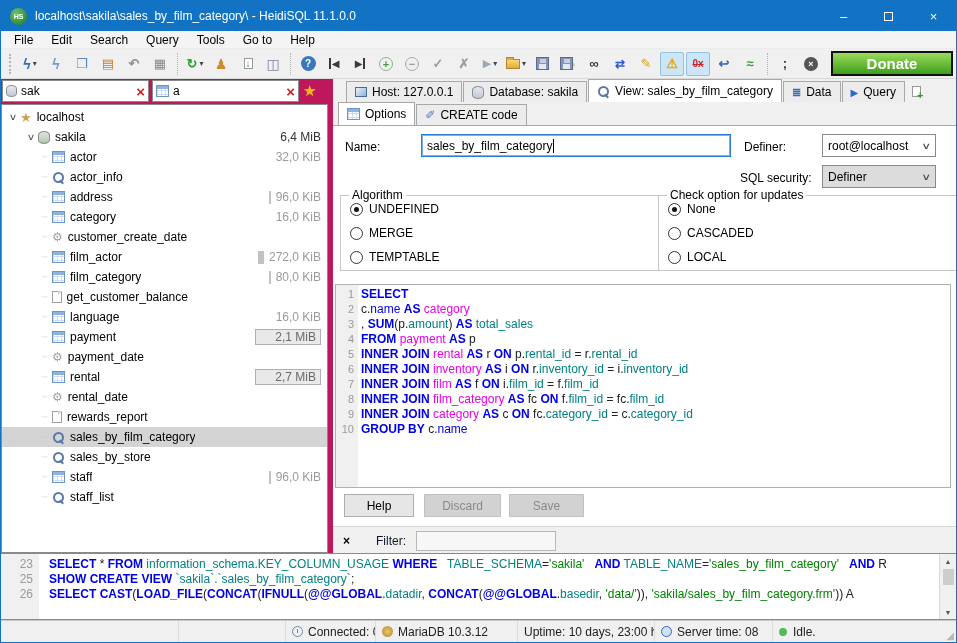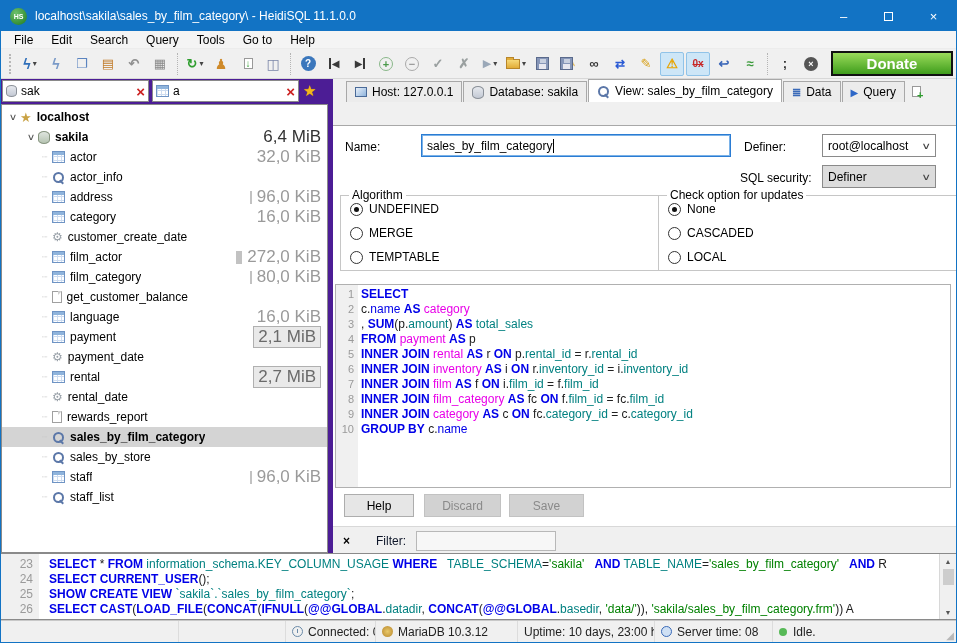--- a/index.html
+++ b/index.html
@@ -27,35 +27,35 @@
   .g-circ{display:inline-flex;width:14px;height:14px;border-radius:50%;border:1px solid #aaa;align-items:center;justify-content:center;font-size:11px;font-weight:bold}
   .g-folder{width:14px;height:10px;background:linear-gradient(#f6d878,#e2ac38);border:1px solid #b8862a;position:relative;display:inline-block}
   .g-folder::before{content:"";position:absolute;top:-3px;left:-1px;width:6px;height:2px;background:#e2ac38;border:1px solid #b8862a;border-bottom:none}
   .g-disk{width:13px;height:13px;background:#8696b8;border:1px solid #5a6a8c;position:relative;display:inline-block}
   .g-disk::before{content:"";position:absolute;left:3px;top:1px;width:6px;height:4px;background:#c8d0e0}
   .g-disk::after{content:"";position:absolute;left:2px;bottom:0;width:7px;height:5px;background:#e8e8f0}
   .g-stop{display:inline-flex;width:14px;height:14px;border-radius:50%;background:#555;color:#fff;font-size:9px;align-items:center;justify-content:center;font-weight:bold}
   .g-pagesm{width:9px;height:11px;border:1px solid #999;background:#fff;display:inline-block}
   .donate{position:absolute;right:3px;top:2px;width:122px;height:25px;background:linear-gradient(#9adb5a,#3f9d1c);border:2px solid #111;color:#fff;font-weight:bold;font-size:15px;display:flex;align-items:center;justify-content:center}
   
-  .sidebar{position:absolute;left:0;top:78px;width:332px;height:474px;background:#4c1d95}
+  .sidebar{position:absolute;left:0;top:78px;width:332px;height:474px;background:#be185d}
   .filter-row{display:flex;height:24px;align-items:center;padding-left:1px}
   .filter-box{width:147px;height:22px;background:#fff;border:1px solid #8a8a8a;display:flex;align-items:center;padding:0 3px;margin-right:3px;gap:4px}
   .filter-text{flex:1;font-size:12px}
   .filter-x{color:#cc2222;font-weight:bold;font-size:15px;line-height:1}
   .fav-star{color:#f2b61c;font-size:15px;margin-left:1px;text-shadow:0 0 1px #b8860b}
   .tree{position:absolute;top:25px;left:0;width:327px;bottom:0;background:#fff;border:1px solid #8a8a8a;overflow:hidden;padding-top:2px}
   .trow{height:20px;display:flex;align-items:center;padding-right:6px}
   .trow.sel{background:#d4d4d4}
   .chev{font-size:9px;color:#555;width:14px;text-align:center;transform:scaleX(1.3);flex:none}
   .conn{color:#c8c8c8;font-size:9px;width:10px;flex:none}
   .tlabel{font-size:12px;margin-left:5px;white-space:nowrap;overflow:hidden}
-  .bold{font-weight:bold}
+  .bold{font-weight:normal}
   .tright{margin-left:auto;display:flex;align-items:center}
-  .tsize{color:#9a9a9a;font-size:17px}
+  .tsize{color:#9a9a9a;font-size:12px}
   .tsize.dark{color:#333}
   .tsize.boxed{background:#e9e9e9;border:1px solid #b0b0b0;padding:0 4px;min-width:66px;text-align:right;color:#6a6a6a}
   .tbar{background:#c2c2c2;height:13px;margin-right:5px}
   .i-server{color:#c9a244;font-size:13px;line-height:1}
   .i-cyl{width:12px;height:13px;background:linear-gradient(#dfe5df,#b6c4b2);border:1px solid #86947f;border-radius:6px/4px;display:inline-block;flex:none}
   .i-table{width:13px;height:12px;border:1px solid #6f94c4;background:#fff;display:inline-block;position:relative;flex:none;
     background-image:linear-gradient(#cddcf0 1px,transparent 1px),linear-gradient(90deg,#cddcf0 1px,transparent 1px);background-size:4px 4px}
   .i-table::before{content:"";position:absolute;left:0;top:0;right:0;height:3px;background:#8fb4dc}
   .i-gear{color:#98a0a8;font-size:12px;line-height:1}
   .i-page{width:10px;height:12px;border:1px solid #a0a0a0;background:#fff;display:inline-block;position:relative;flex:none}
@@ -473,20 +473,30 @@
         </div>
         <div class="tab">
           <span style="color:#2e68c8;font-size:10px">▶</span>
           <span>Query</span>
         </div>
         <div class="tab-add">
           <span class="g-pagesm"></span>
           <span style="color:#2e9e2e;font-weight:bold;margin-left:-4px;margin-top:6px;font-size:11px">+</span>
         </div>
       </div>
+    <div class="subtabrow" id="subtabrow">
+        <div class="tab active">
+          <span class="i-table"></span>
+          <span>Options</span>
+        </div>
+        <div class="tab">
+          <span style="color:#4a78b8;font-size:12px">✐</span>
+          <span>CREATE code</span>
+        </div>
+      </div>
     <div class="content">
       <div class="flabel" style="left:12px;top:14px">Name:</div>
       <div class="name-input">
         <span>sales_by_film_category</span>
         <span class="caret"></span>
       </div>
       <div class="flabel" style="left:411px;top:14px">Definer:</div>
       <div class="combo" style="left:489px;top:8px;width:114px">
         <span>root@localhost</span>
         <span class="combo-arrow">∨</span>
@@ -551,21 +561,20 @@
         <span class="fb-x">×</span>
         <span class="fb-label">Filter:</span>
         <div class="fb-input"></div>
       </div>
     </div>
   </div>
 
   <div class="logpane">
     <div id="log-lines">
         <div class="logline"><span class="logn">23</span><span class="lt"><span class="tk-kw">SELECT</span><span class="tk-pl"> * </span><span class="tk-kw">FROM</span><span class="tk-pl"> </span><span class="tk-id">information_schema.KEY_COLUMN_USAGE</span><span class="tk-pl"> </span><span class="tk-kw">WHERE</span><span class="tk-pl">   </span><span class="tk-id">TABLE_SCHEMA</span><span class="tk-pl">=</span><span class="tk-str">'sakila'</span><span class="tk-pl">   </span><span class="tk-kw">AND</span><span class="tk-pl"> </span><span class="tk-id">TABLE_NAME</span><span class="tk-pl">=</span><span class="tk-str">'sales_by_film_category'</span><span class="tk-pl">   </span><span class="tk-kw">AND</span><span class="tk-pl"> R</span></span></div>
-        <div class="logline"><span class="logn">24</span><span class="lt"><span class="tk-kw">SELECT</span><span class="tk-pl"> </span><span class="tk-kw">CURRENT_USER</span><span class="tk-pl">();</span></span></div>
         <div class="logline"><span class="logn">25</span><span class="lt"><span class="tk-kw">SHOW CREATE VIEW</span><span class="tk-pl"> </span><span class="tk-id">`sakila`.`sales_by_film_category`</span><span class="tk-pl">;</span></span></div>
         <div class="logline"><span class="logn">26</span><span class="lt"><span class="tk-kw">SELECT CAST</span><span class="tk-pl">(</span><span class="tk-kw">LOAD_FILE</span><span class="tk-pl">(</span><span class="tk-kw">CONCAT</span><span class="tk-pl">(</span><span class="tk-kw">IFNULL</span><span class="tk-pl">(</span><span class="tk-kw">@@GLOBAL</span><span class="tk-pl">.</span><span class="tk-id">datadir</span><span class="tk-pl">, </span><span class="tk-kw">CONCAT</span><span class="tk-pl">(</span><span class="tk-kw">@@GLOBAL</span><span class="tk-pl">.</span><span class="tk-id">basedir</span><span class="tk-pl">, </span><span class="tk-str">'data/'</span><span class="tk-pl">)), </span><span class="tk-str">'sakila/sales_by_film_category.frm'</span><span class="tk-pl">)) A</span></span></div>
       </div>
     <div class="logscroll">
       <span class="sarrow">▲</span>
       <span class="sthumb"></span>
       <span class="strack"></span>
       <span class="sarrow">▼</span>
     </div>
   </div>

